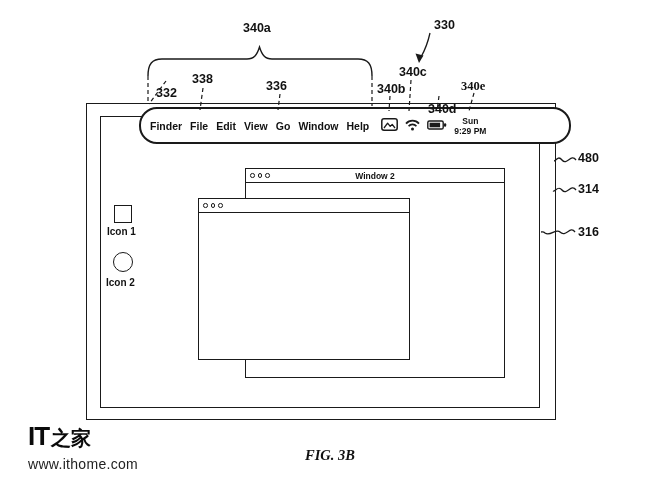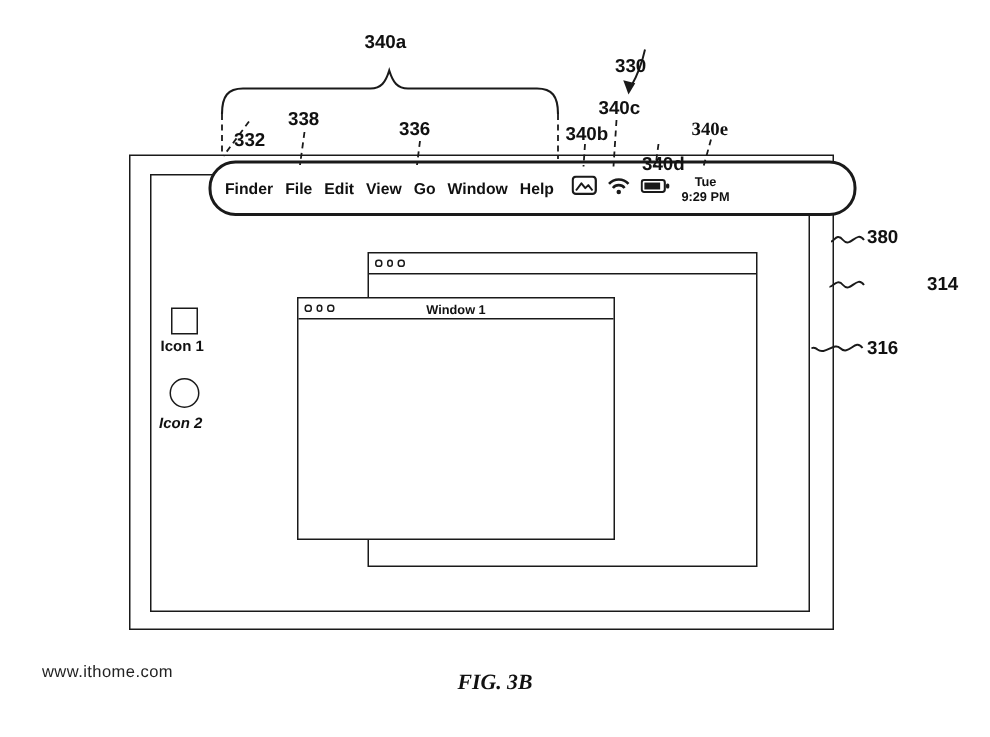--- a/index.html
+++ b/index.html
@@ -37,21 +37,21 @@
   
   .fig-label{left:0;right:0;top:447px;text-align:center;font-family:"Liberation Serif", serif;
     font-style:italic;font-weight:bold;font-size:14.5px;z-index:30;}
   
   .overlay{left:0;top:0;z-index:25;pointer-events:none;}
   
   .logo{left:28px;top:423px;z-index:30;line-height:1;}
   .logo-row{display:flex;align-items:flex-end;gap:2px;}
   .logo-it{font-weight:900;font-size:26px;letter-spacing:-1px;color:#0a0a0a;}
   .logo-cn{font-weight:900;font-size:20px;color:#0a0a0a;padding-bottom:1px;}
-  .logo-url{font-size:11px;color:#222;margin-top:20px;letter-spacing:0.3px;}
+  .logo-url{font-size:14px;color:#222;margin-top:8px;letter-spacing:0.3px;}
 </style>
 </head>
 <body>
 
 <div class="abs outer-rect"></div>
 <div class="abs inner-rect"></div>
 
 <div class="abs menu-bar">
   <span class="menu-item">Finder</span>
   <span class="menu-item">File</span>
@@ -76,62 +76,62 @@
     </span>
     <span>
       <svg width="20" height="12" viewBox="0 0 20 12">
         <rect x="0.8" y="2" width="15.4" height="8" rx="1.6" fill="none" stroke="#1a1a1a" stroke-width="1.4"></rect>
         <rect x="2.6" y="3.7" width="10.5" height="4.6" fill="#1a1a1a"></rect>
         <rect x="17" y="4.3" width="2.2" height="3.4" rx="1" fill="#1a1a1a"></rect>
       </svg>
     </span>
   </span>
   <span class="clock">
-    <div>Tue</div>
+    <div>Sun</div>
     <div>9:29 PM</div>
   </span>
 </div>
 
 <div class="abs win win-2">
   <div class="titlebar">
     <span class="dots">
       <span class="dot"></span>
       <span class="dot"></span>
       <span class="dot"></span>
     </span>
+    <span class="win-title">Window 2</span>
   </div>
 </div>
 
 <div class="abs win win-1">
   <div class="titlebar">
     <span class="dots">
       <span class="dot"></span>
       <span class="dot"></span>
       <span class="dot"></span>
     </span>
-    <span class="win-title">Window 1</span>
   </div>
 </div>
 
 <div class="abs icon-square"></div>
 <div class="abs icon-label" style="left:107px;top:226px;">Icon 1</div>
 <div class="abs icon-circle"></div>
-<div class="abs icon-label" style="left:106px;top:277px;font-style:italic;">Icon 2</div>
+<div class="abs icon-label" style="left:106px;top:277px;">Icon 2</div>
 
 <div class="ref" style="left:243px;top:21px;text-align:center;">340a</div>
-<div class="ref" style="left:410px;top:18px;margin-top:19px;">330</div>
+<div class="ref" style="left:434px;top:18px;">330</div>
 <div class="ref" style="left:156px;top:66px;margin-top:20px;">332</div>
 <div class="ref" style="left:192px;top:72px;">338</div>
 <div class="ref" style="left:266px;top:79px;">336</div>
 <div class="ref" style="left:377px;top:82px;">340b</div>
 <div class="ref" style="left:399px;top:65px;">340c</div>
 <div class="ref" style="left:428px;top:82px;margin-top:20px;">340d</div>
 <div class="ref" style="left:461px;top:79px;font-family:Liberation Serif, serif;">340e</div>
-<div class="ref" style="left:578px;top:151px;">380</div>
-<div class="ref" style="left:578px;top:182px;margin-left:40px;">314</div>
+<div class="ref" style="left:578px;top:151px;">480</div>
+<div class="ref" style="left:578px;top:182px;">314</div>
 <div class="ref" style="left:578px;top:225px;">316</div>
 
 <svg class="abs overlay" width="660" height="491" viewBox="0 0 660 491">
 
   <path d="M148 76 C148 64 152 59 162 59 L247 59 C254 59 257 55 259.5 47 C262 55 265 59 272 59 L358 59 C368 59 372 64 372 76" fill="none" stroke="#1a1a1a" stroke-width="1.4"></path>
 
   <path d="M148 76 L148 103" stroke="#1a1a1a" stroke-width="1.2" stroke-dasharray="4 3" fill="none"></path>
   <path d="M372 76 L372 106" stroke="#1a1a1a" stroke-width="1.2" stroke-dasharray="4 3" fill="none"></path>
 
   <path d="M430 33 C428 42 425 50 421 57" fill="none" stroke="#1a1a1a" stroke-width="1.3"></path>
@@ -146,14 +146,18 @@
   <path d="M474 93 L469 111" stroke="#1a1a1a" stroke-width="1.2" stroke-dasharray="4 3" fill="none"></path>
 
   <path d="M576 160 C571 153 567 166 562 160 C558 155 556 161 554 161" fill="none" stroke="#1a1a1a" stroke-width="1.3"></path>
   <path d="M576 190 C571 183 567 196 562 190 C558 185 555 192 553 191" fill="none" stroke="#1a1a1a" stroke-width="1.3"></path>
   <path d="M575 232 C570 225 566 238 560 232 C556 228 550 237 545 233 C543 231 542 232 541 232" fill="none" stroke="#1a1a1a" stroke-width="1.3"></path>
 </svg>
 
 <div class="abs fig-label">FIG. 3B</div>
 
 <div class="abs logo">
+  <div class="logo-row">
+    <span class="logo-it">IT</span>
+    <span class="logo-cn">之家</span>
+  </div>
   <div class="logo-url">www.ithome.com</div>
 </div>
 
 </body></html>

